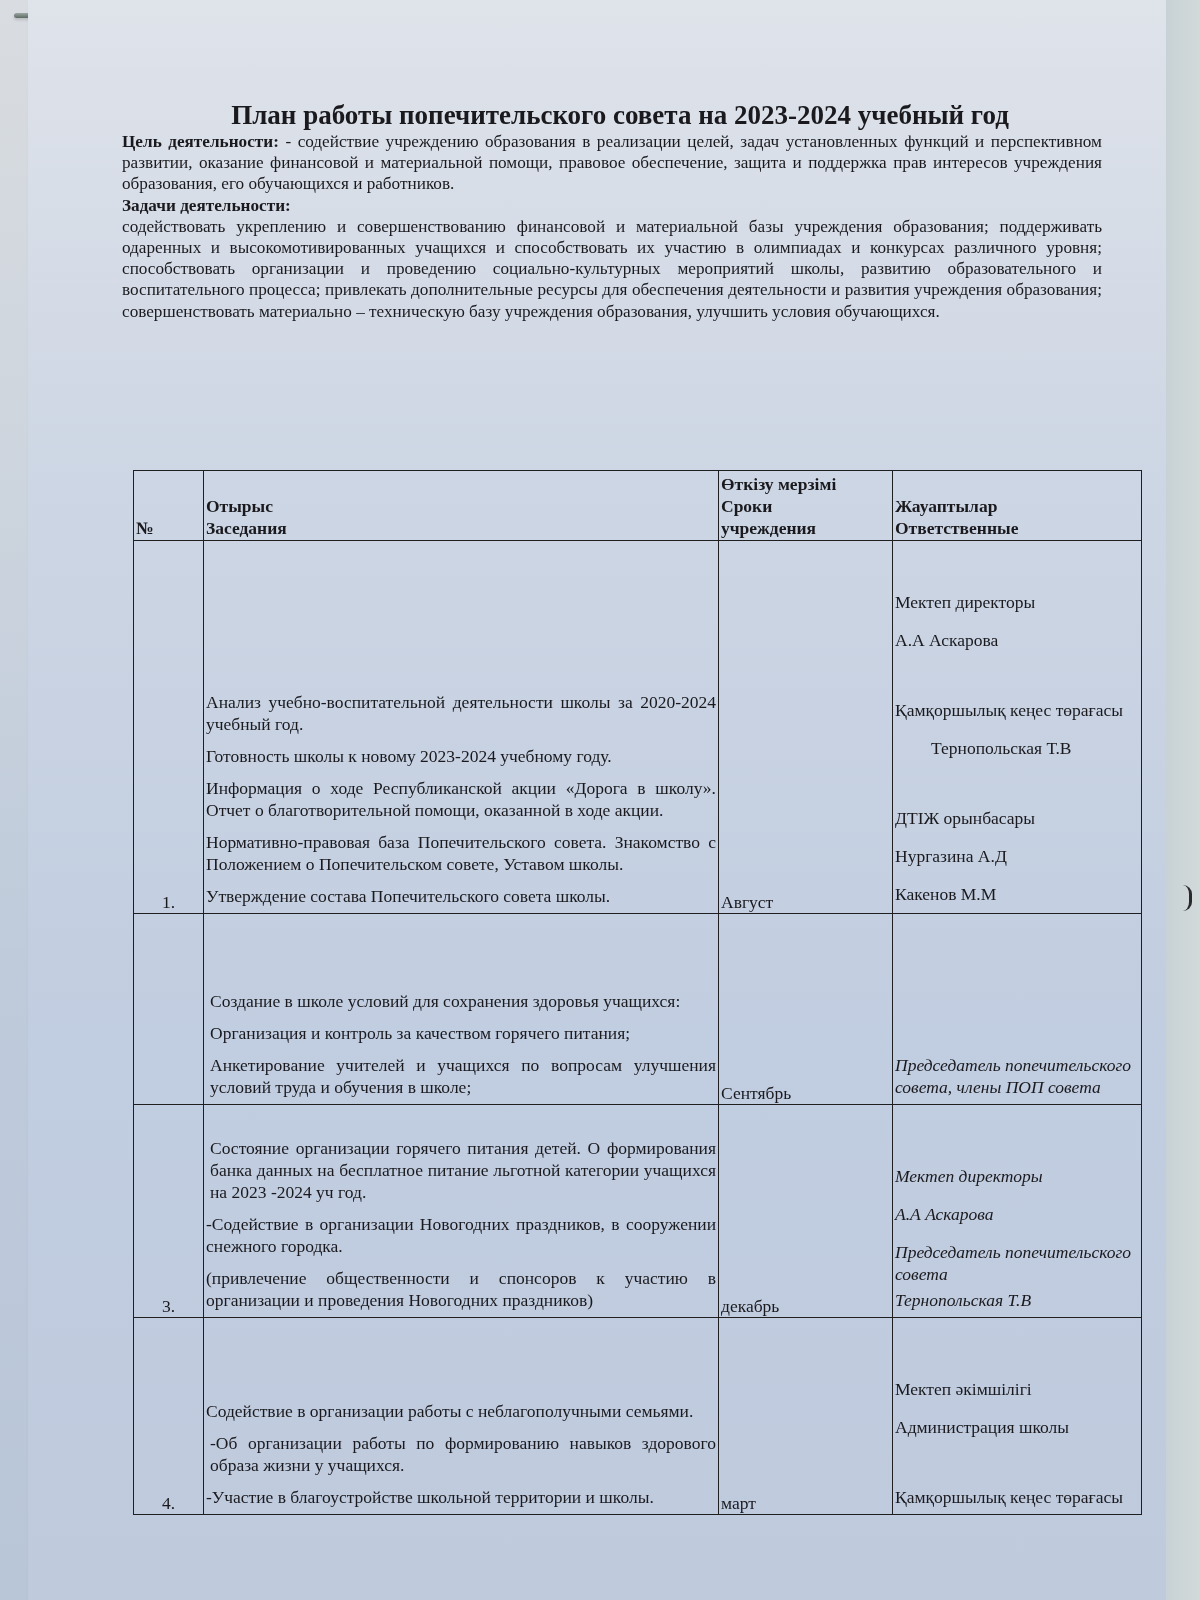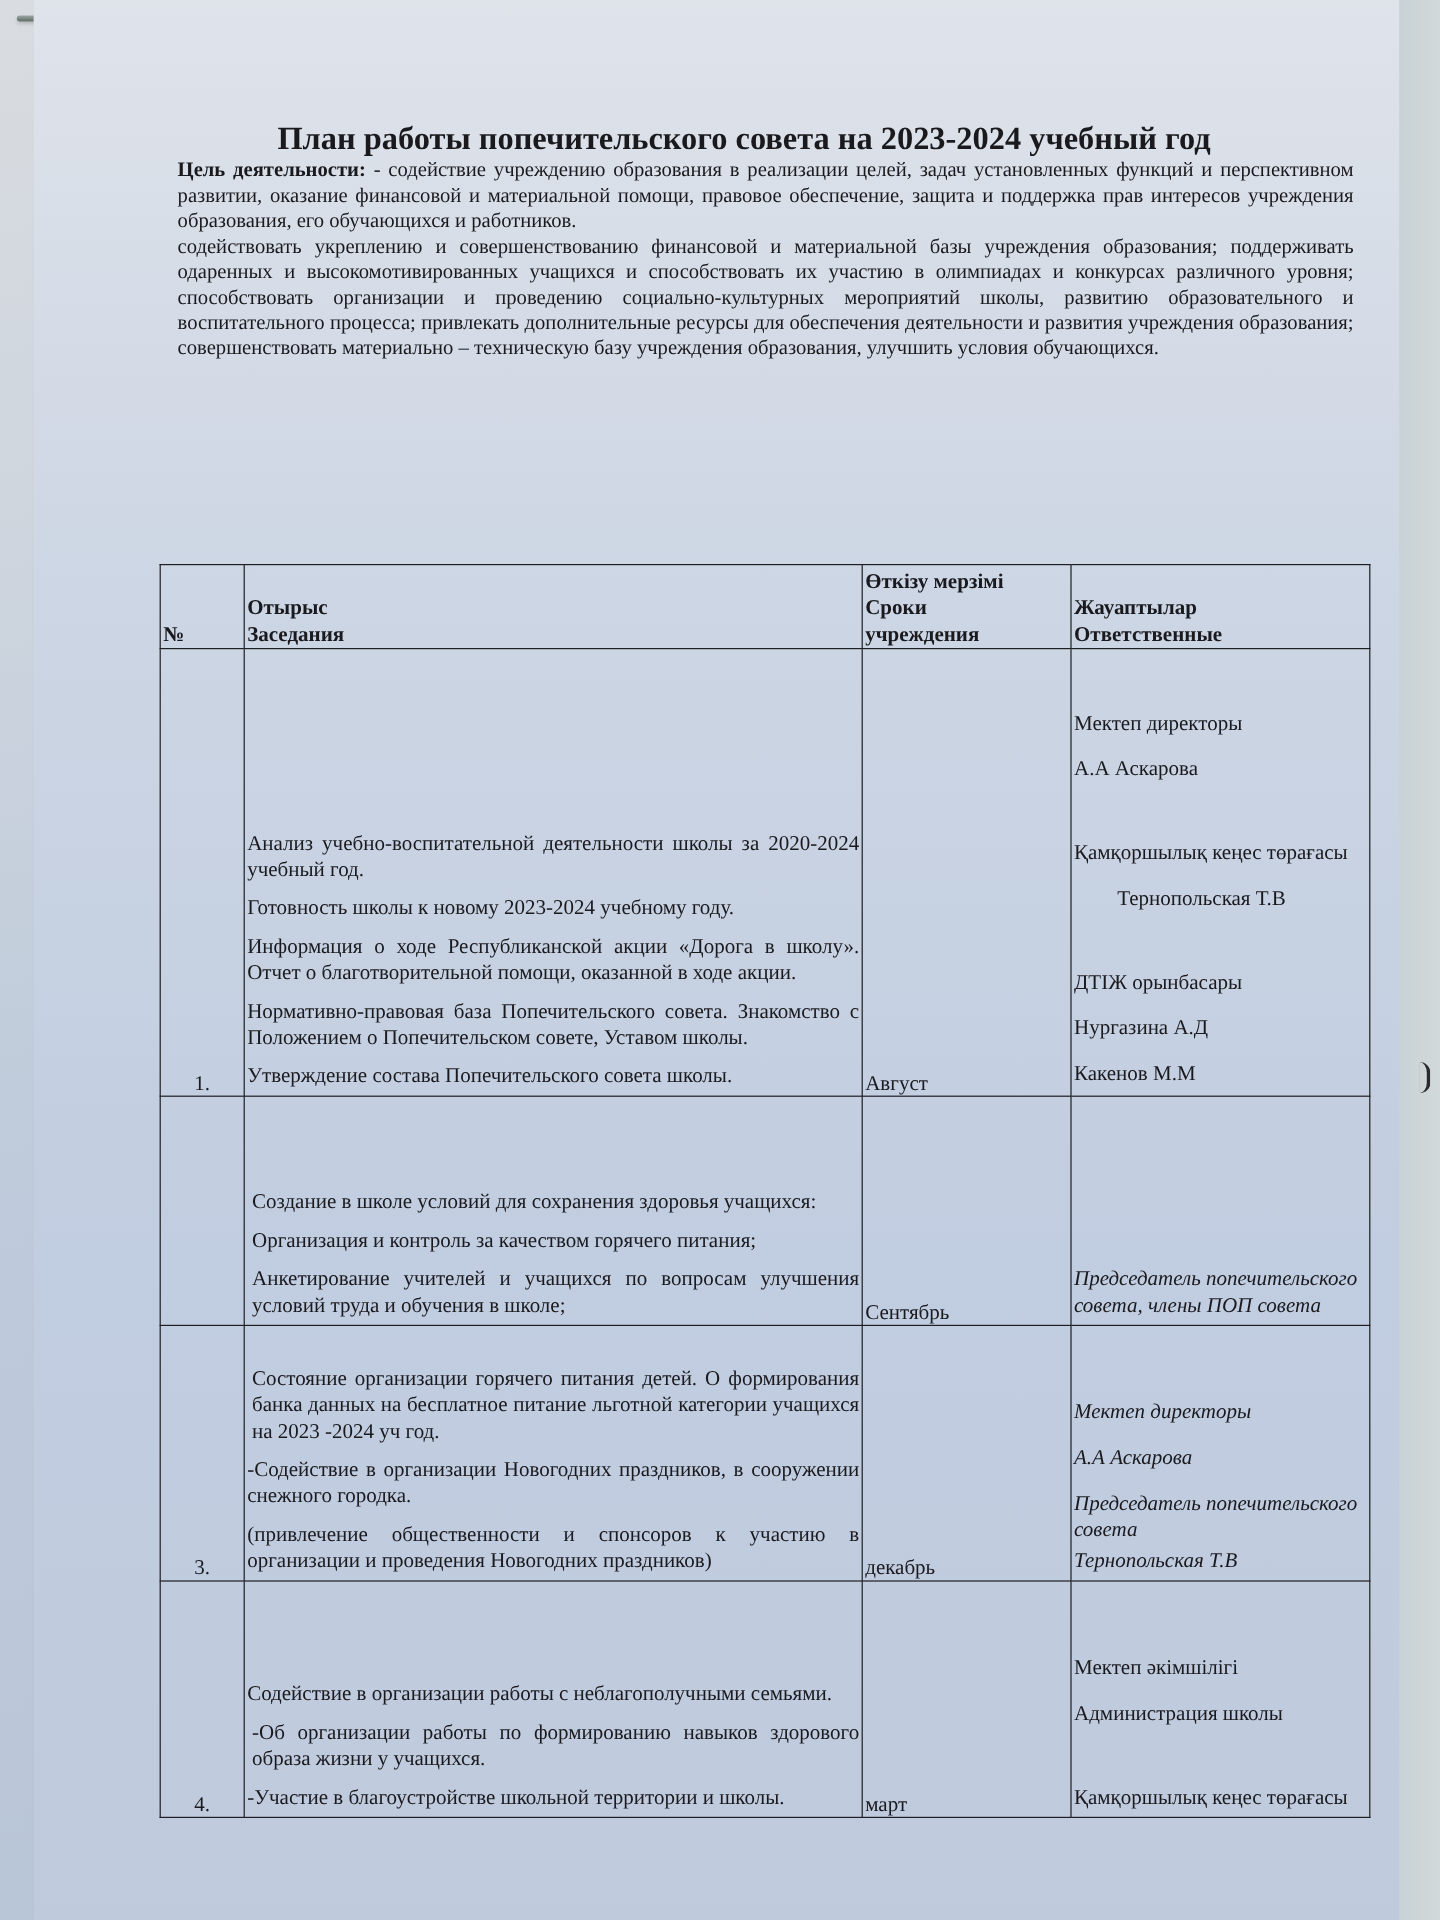--- a/index.html
+++ b/index.html
@@ -53,21 +53,21 @@
       position: absolute;
       left: 130px; top: 82px;
       width: 980px;
       text-align: center;
       font-weight: bold;
       font-size: 27px;
       letter-spacing: 0px;
     }
     .intro {
       position: absolute;
-      left: 148px; top: 131px;
+      left: 122px; top: 131px;
       width: 980px;
       font-size: 17.2px;
       line-height: 21.2px;
       text-align: justify;
     }
     .intro p { margin: 0; }
     .intro b { font-weight: bold; }
 
     table.plan {
       position: absolute;
@@ -120,20 +120,23 @@
 <div class="pin"></div>
 <div class="paper"></div>
 <div class="paper-edge"></div>
 <div class="clip-mark"></div>
 
 <h1 class="title">План работы попечительского совета на 2023-2024 учебный год</h1>
 
 <div class="intro">
   <p>
     <b>Цель деятельности:</b><span> - содействие учреждению образования в реализации целей, задач установленных функций и перспективном развитии, оказание финансовой и материальной помощи, правовое обеспечение, защита и поддержка прав интересов учреждения образования, его обучающихся и работников.</span>
+  </p>
+  <p>
+    <b>Задачи деятельности:</b>
   </p>
   <p>содействовать укреплению и совершенствованию финансовой и материальной базы учреждения образования; поддерживать одаренных и высокомотивированных учащихся и способствовать их участию в олимпиадах и конкурсах различного уровня; способствовать организации и проведению социально-культурных мероприятий школы, развитию образовательного и воспитательного процесса; привлекать дополнительные ресурсы для обеспечения деятельности и развития учреждения образования; совершенствовать материально – техническую базу учреждения образования, улучшить условия обучающихся.</p>
 </div>
 
 <table class="plan">
   <colgroup>
     <col class="c-num">
       <col class="c-topic">
       <col class="c-date">
       <col class="c-resp">

